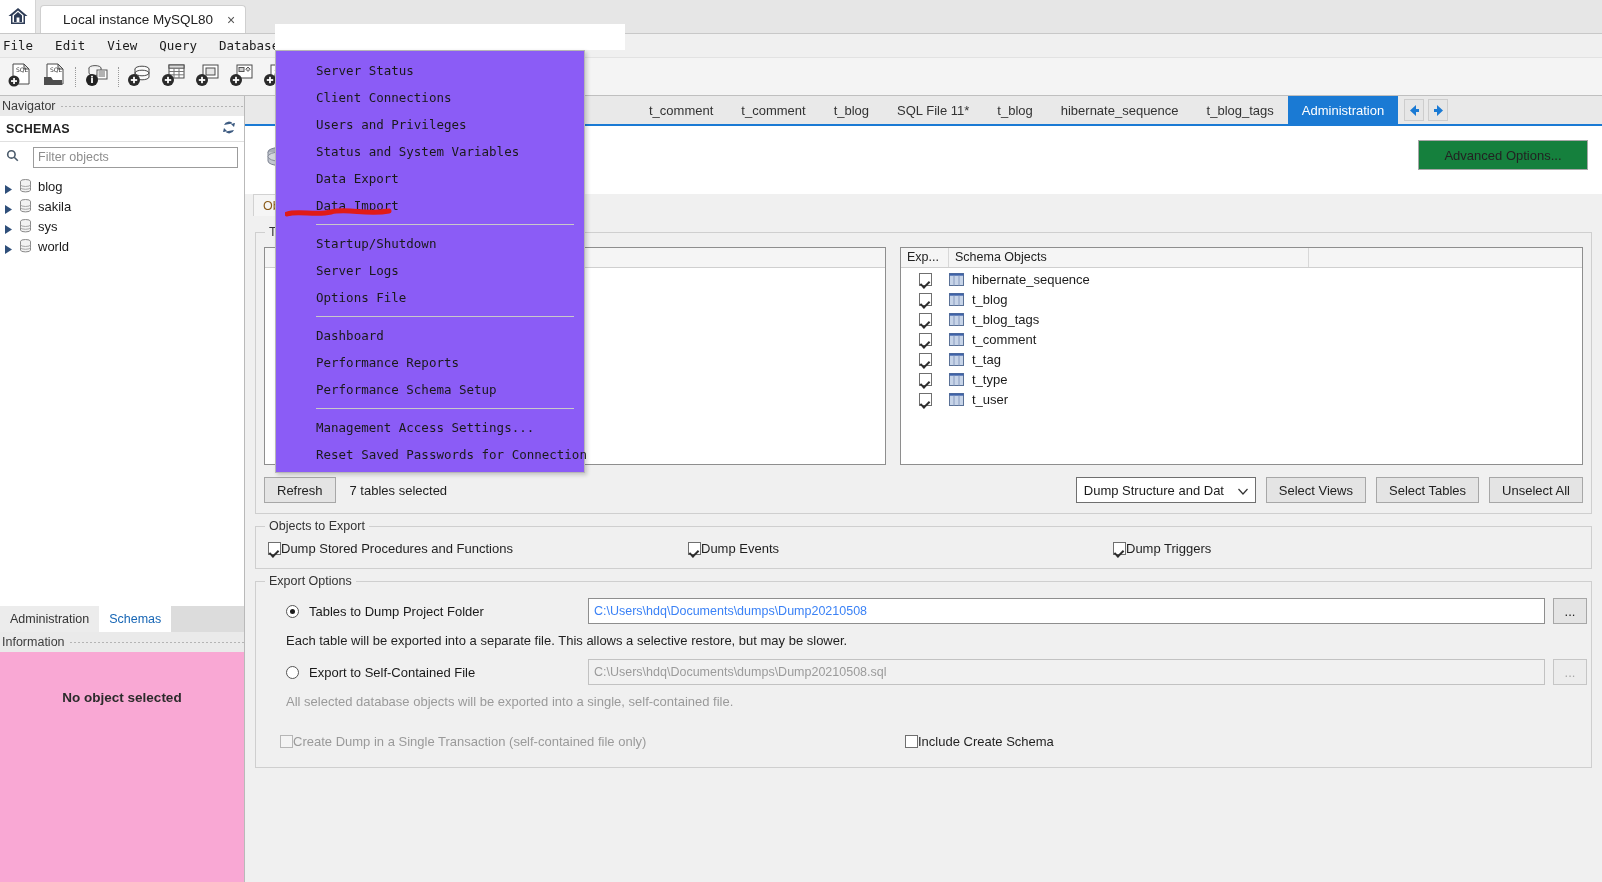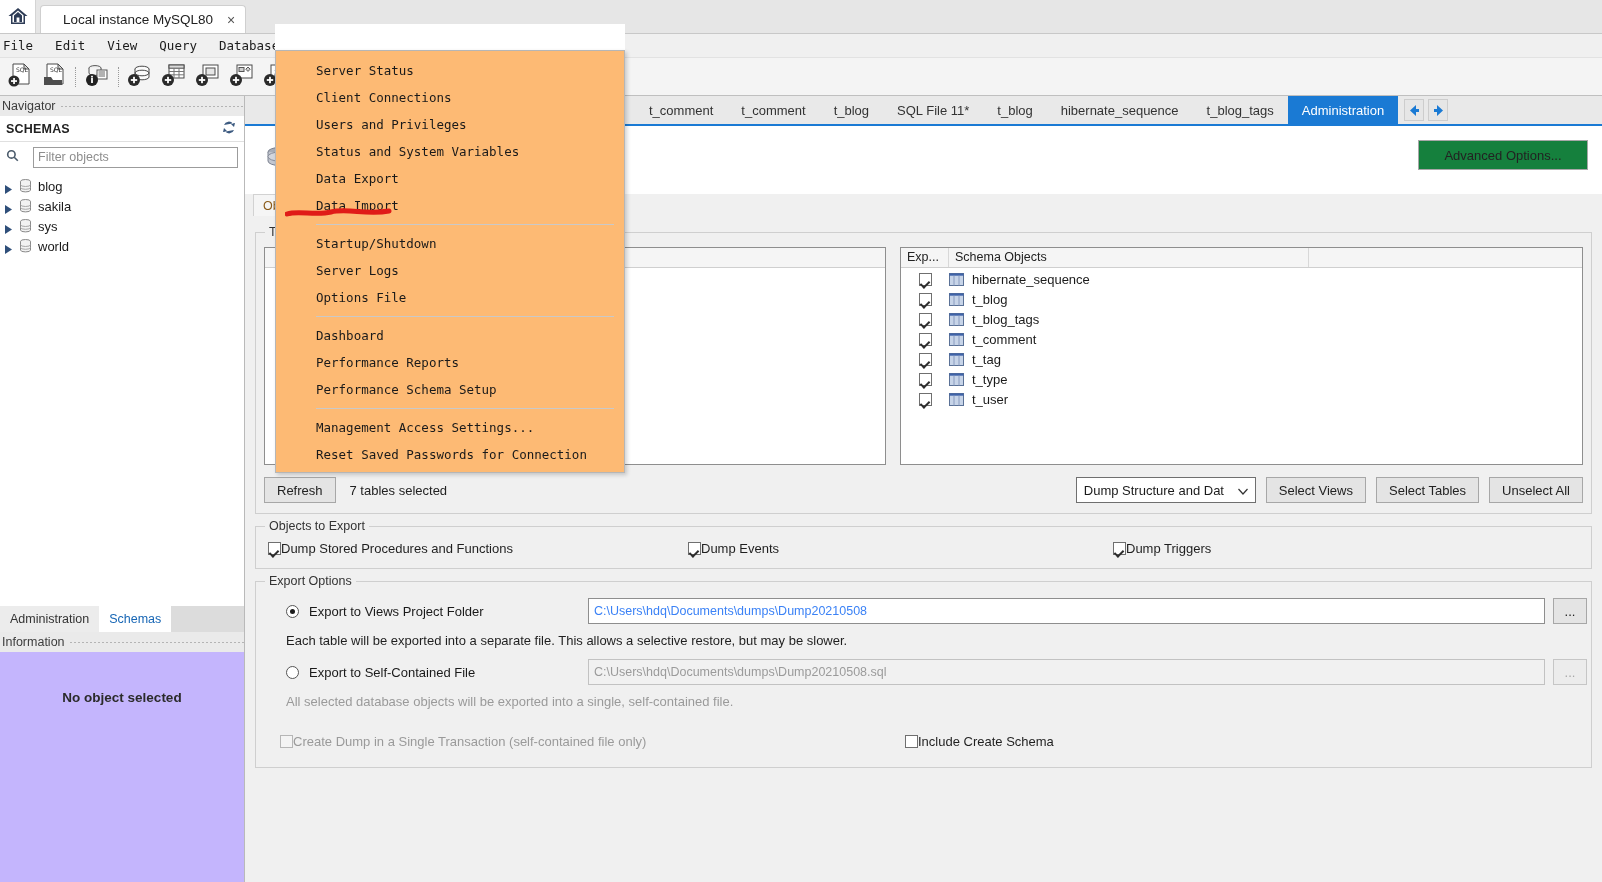--- a/index.html
+++ b/index.html
@@ -92,21 +92,21 @@
     padding: 0 4px; color: #333;
   }
   #filter-input::placeholder { color: #8d8d8d; }
   #schema-tree { background: #fff; flex: 1; padding-top: 4px; overflow: hidden; }
   .tree-row { height: 20px; display: flex; align-items: center; gap: 6px; padding-left: 4px; font-size: 13px; }
   .tri { width: 9px; height: 9px; }
   .db-ico { width: 13px; height: 14px; }
   #nav-tabs { height: 26px; background: #dcdcdc; display: flex; align-items: stretch; font-size: 12.5px; }
   .nav-tab { padding: 0 10px; display: flex; align-items: center; background: #ececec; color: #333; }
   .nav-tab.active { background: #fff; color: #1766b5; }
-  #info-body { background: #c4b5fd; flex: 0 0 230px; display: flex; justify-content: center; padding-top: 38px; }
+  #info-body { background: #f9a8d4; flex: 0 0 230px; display: flex; justify-content: center; padding-top: 38px; }
   #info-body .msg { font-weight: bold; font-size: 13.5px; color: #2b2b2b; }
 
   
   #content { flex: 1; display: flex; flex-direction: column; background: #f0f0f0; position: relative; }
   #tabstrip {
     height: 30px; background: #e9e9e9; border-bottom: 2px solid #1a7ad4;
     display: flex; align-items: stretch; position: relative;
   }
   #tabstrip .spacer { width: 390px; }
   .ctab {
@@ -217,22 +217,22 @@
   #footer { height: 52px; display: flex; align-items: center; padding: 0 14px; position: relative; }
   #status-text { font-size: 13px; color: #222; }
   #start-export { position: absolute; right: 14px; top: 8px; min-width: 96px; height: 28px; }
   #watermark {
     position: absolute; right: 20px; bottom: 4px; font-size: 13px;
     color: rgba(120,120,120,0.22); white-space: nowrap; letter-spacing: .3px;
   }
 
   
   #server-menu {
-    position: absolute; left: 275px; top: 50px; width: 350px;
-    background: #fdba74; border: 1px solid #b6b6b6;
+    position: absolute; left: 275px; top: 50px; width: 310px;
+    background: #8b5cf6; border: 1px solid #b6b6b6;
     box-shadow: 2px 2px 4px rgba(0,0,0,.18);
     padding: 6px 0 4px 0; z-index: 80;
     font-family: "DejaVu Sans Mono", monospace; font-size: 12.5px;
   }
   #server-menu .mrow { height: 27px; display: flex; align-items: center; padding-left: 40px; color: #1a1a1a; white-space: nowrap; }
   #server-menu .msep { height: 1px; background: #c9c9c9; margin: 5px 10px 5px 40px; }
   #underline-wrap { position: absolute; left: 285px; top: 206px; z-index: 90; pointer-events: none; }
 
   #menu-cover { position: absolute; left: 275px; top: 24px; width: 350px; height: 26px; background: #fff; z-index: 70; }
 </style>
@@ -680,21 +680,21 @@
           </label>
         </div>
       </div>
 
       <div class="group" id="options-group">
         <span class="legend">Export Options</span>
 
         <div class="opt-row">
           <label class="opt-label">
             <span class="radio on"></span>
-            <span>Export to Views Project Folder</span>
+            <span>Tables to Dump Project Folder</span>
           </label>
           <span class="path-input">C:\Users\hdq\Documents\dumps\Dump20210508</span>
           <span class="dots-btn">...</span>
         </div>
 
         <div class="hint">Each table will be exported into a separate file. This allows a selective restore, but may be slower.</div>
 
         <div class="opt-row">
           <label class="opt-label">
             <span class="radio"></span>

